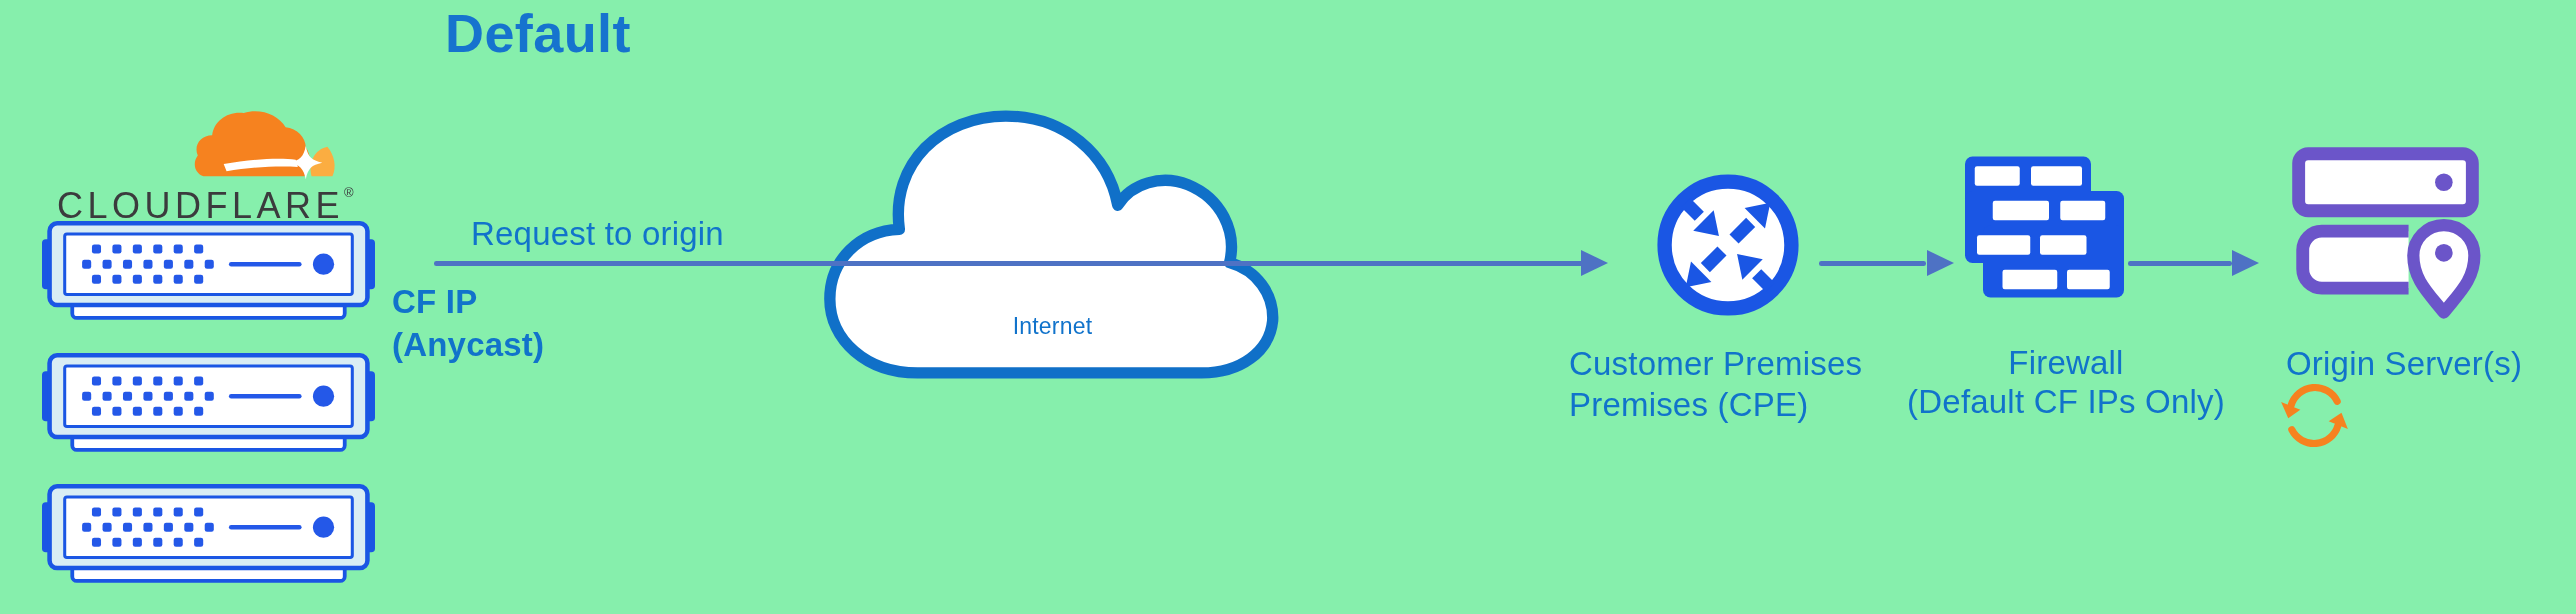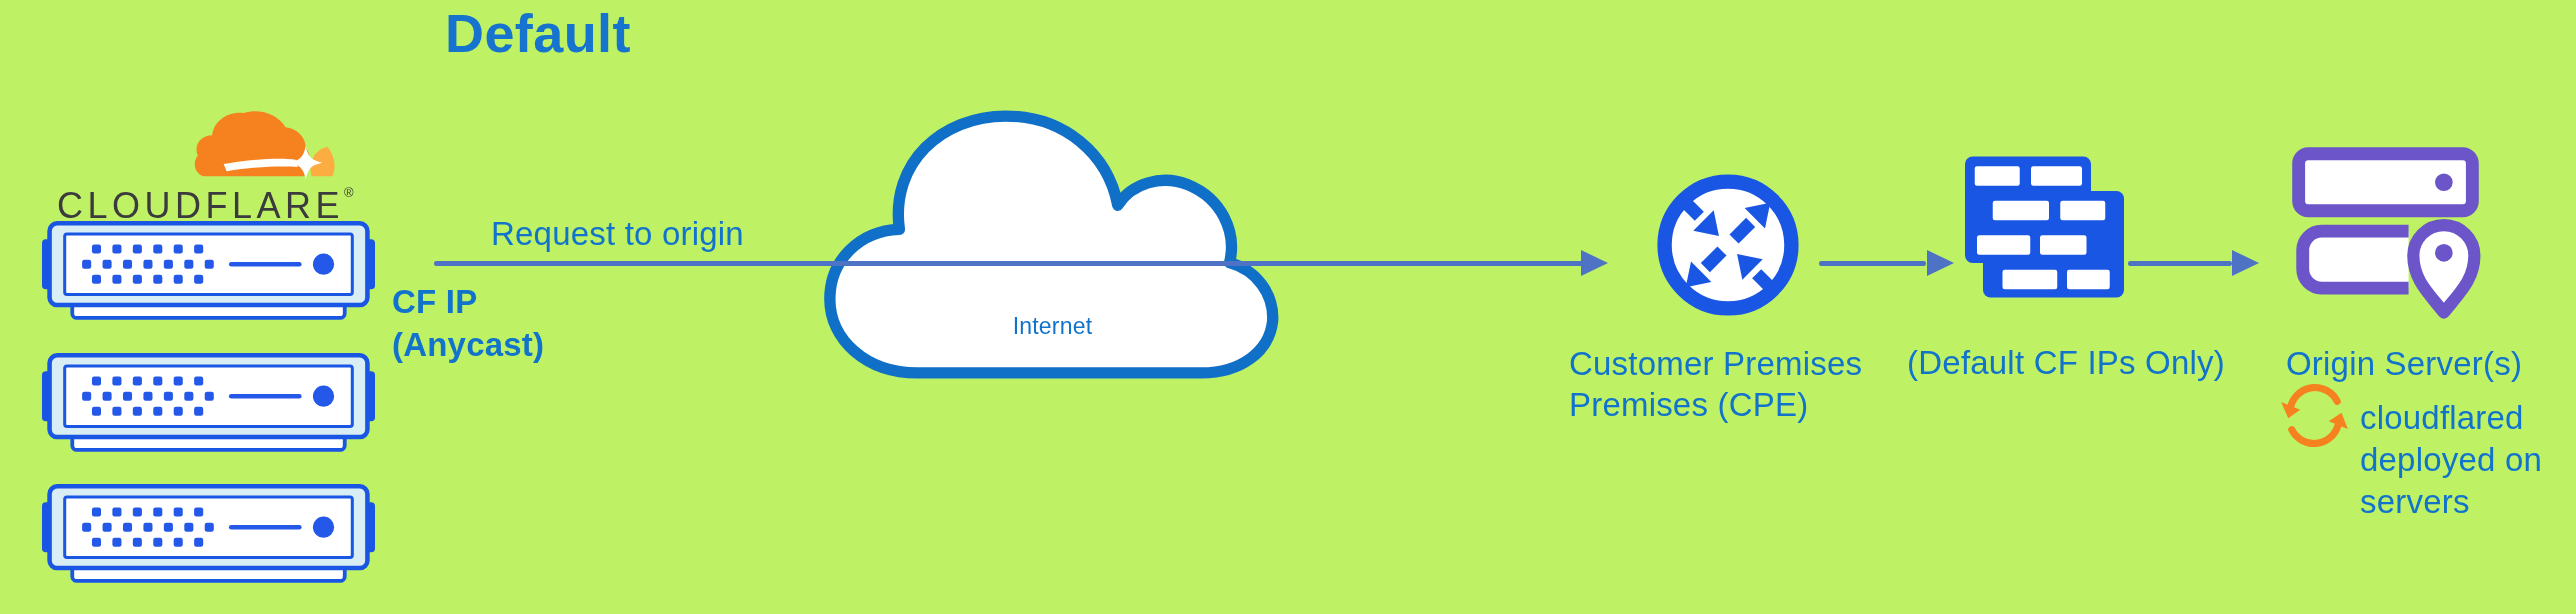--- a/index.html
+++ b/index.html
@@ -8,21 +8,21 @@
     --icon-blue:#1a56e4;
     --arrow-slate:#4e72c4;
     --server-fill:#d9edf4;
     --origin-purple:#6b55c9;
     --brand-orange:#f6821f;
     --brand-orange-light:#fbad41;
     --wordmark-ink:#3b3b3d;
   }
   html,body{margin:0;padding:0;background:#ffffff;}
   .stage{
-    position:relative;width:2576px;height:614px;background:#bef264;overflow:hidden;
+    position:relative;width:2576px;height:614px;background:#86efac;overflow:hidden;
     font-family:"Liberation Sans","DejaVu Sans",sans-serif;
   }
   .lbl{
     position:absolute;color:var(--label-blue);font-size:33px;line-height:1.26;
     white-space:nowrap;letter-spacing:0.2px;
   }
   .lbl.center{text-align:center;}
   .title{
     position:absolute;left:445px;top:1.5px;font-size:54px;font-weight:600;
     color:var(--title-blue);letter-spacing:0.4px;
@@ -167,40 +167,36 @@
     <g stroke="#f6821f" stroke-width="10" fill="none" stroke-linecap="round">
       <path d="M82,30 A35,35 0 0 0 17,36"></path>
       <path d="M18,70 A35,35 0 0 0 83,64"></path>
     </g>
     <g fill="#f6821f">
       <polygon points="13,54 3,31 30,42"></polygon>
       <polygon points="88,46 97,69 70,58"></polygon>
     </g>
   </svg>
 
-  <div class="lbl" style="left:471px;top:213px;margin-left:20px;">Request to origin</div>
+  <div class="lbl" style="left:471px;top:213px;">Request to origin</div>
 
   <div class="lbl" style="left:392px;top:280px;line-height:43px;font-weight:bold;">
     <div>CF IP</div>
     <div>(Anycast)</div>
   </div>
 
   <div class="lbl center" style="left:901px;top:312px;width:303px;font-size:23px;">Internet</div>
 
   <div class="lbl" style="left:1557px;top:343px;line-height:41px;margin-left:12px;">
     <div>Customer Premises</div>
     <div>Premises (CPE)</div>
   </div>
 
   <div class="lbl center" style="left:1877px;top:343px;width:378px;line-height:39px;">
+    <div>Firewall</div>
     <div>(Default CF IPs Only)</div>
   </div>
 
   <div class="lbl" style="left:2286px;top:343px;">Origin Server(s)</div>
 
-  <div class="lbl" style="left:2360px;top:397px;line-height:42px;">
-    <div>cloudflared</div>
-    <div>deployed on</div>
-    <div>servers</div>
-  </div>
 
 </div>
 
 
 </body></html>

